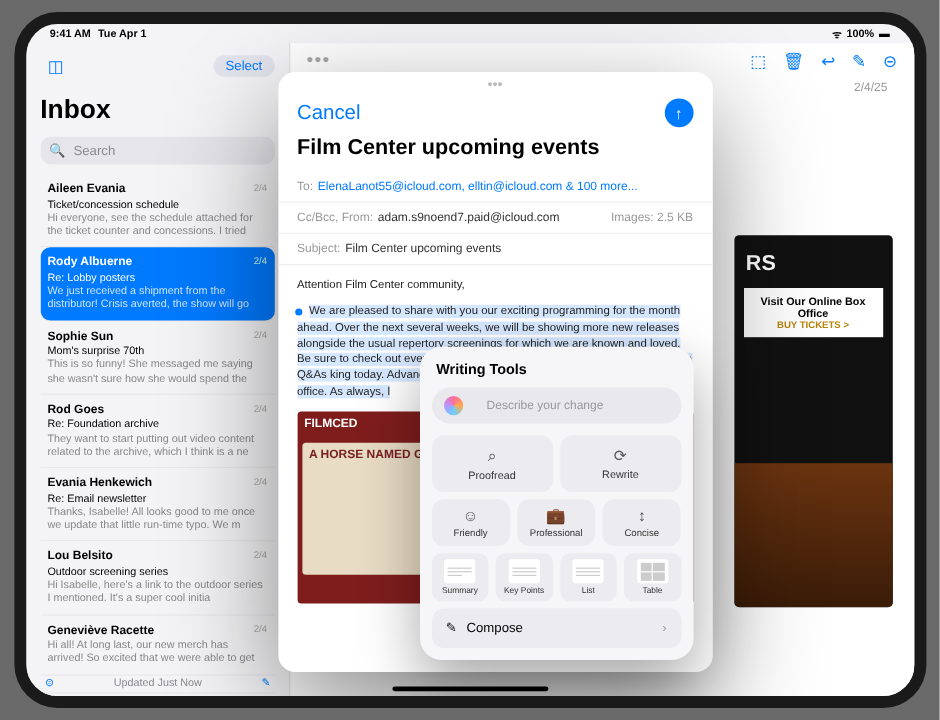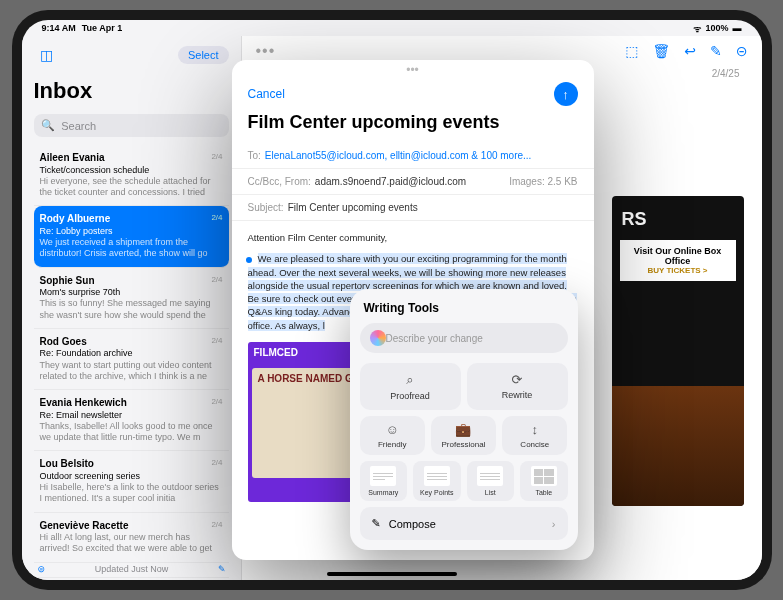--- a/index.html
+++ b/index.html
@@ -32,59 +32,59 @@
 .reader-date{position:absolute;top:2px;right:22px;font-size:10px;color:#999}
 .reader-text{font-size:10px;color:#333;margin-top:30px}
 .posters{position:absolute;top:160px;right:18px;width:132px;height:310px;background:#111;border-radius:4px;overflow:hidden}
 .poster-title{color:#fff;font-weight:900;font-size:18px;padding:14px 10px 4px;line-height:1}
 .poster-box{background:#fff;color:#000;margin:8px;padding:6px;font-size:9px;font-weight:700;text-align:center}
 .poster-btn{color:#b8860b;font-size:8px}
 .horse1{position:absolute;bottom:0;left:0;width:100%;height:120px;background:linear-gradient(#6b3410,#3a1c08)}
 .compose-overlay{position:absolute;top:40px;left:210px;width:362px;height:500px;background:#fff;border-radius:14px;box-shadow:0 30px 90px rgba(0,0,0,.45);z-index:20}
 .co-grab{text-align:center;color:#bbb;font-size:12px;padding:3px}
 .co-header{display:flex;justify-content:space-between;align-items:center;padding:2px 16px}
-.cancel{color:#007aff;font-size:12px}
+.cancel{color:#007aff;font-size:17px}
 .send-btn{width:24px;height:24px;background:#007aff;border-radius:50%;display:flex;align-items:center;justify-content:center;color:#fff;font-size:13px}
 .co-title{font-size:18px;font-weight:700;padding:4px 16px 10px}
 .co-field{padding:7px 16px;border-bottom:1px solid #eee;font-size:10px;display:flex;gap:4px}
 .co-field .lbl{color:#999}
 .co-field .val{color:#007aff}
 .co-field .val2{color:#333}
 .co-field .right{margin-left:auto;color:#999}
 .body-text{padding:10px 16px;font-size:9.5px;line-height:1.4;color:#222}
 .body-sel{background:#d6e8ff}
 .dot-handle{width:10px;height:10px;background:#007aff;border:2px solid #fff;border-radius:50%;display:inline-block;position:relative;top:3px;left:-4px}
 .embed-posters{display:flex;gap:8px;padding:0 16px}
-.mini-poster{flex:1;height:160px;background:#6d28d9;border-radius:3px;position:relative;overflow:hidden}
+.mini-poster{flex:1;height:160px;background:#7f1d1d;border-radius:3px;position:relative;overflow:hidden}
 .mini-poster.cream{background:#e8dcc4}
 .mp-txt{color:#fff;font-weight:900;font-size:10px;padding:6px;line-height:1}
 .mp-txt.dark{color:#7a2020}
 .writing-tools{position:absolute;top:269px;left:328px;width:228px;background:#f6f6f8;border-radius:18px;box-shadow:0 20px 50px rgba(0,0,0,.35);z-index:30;padding:10px}
 .wt-title{font-size:12px;font-weight:600;padding:2px 4px 8px}
-.wt-input{display:flex;align-items:center;gap:0;background:#e9e9ed;border-radius:18px;padding:7px 10px;font-size:10px;color:#999;margin-bottom:10px}
+.wt-input{display:flex;align-items:center;gap:20px;background:#e9e9ed;border-radius:18px;padding:7px 10px;font-size:10px;color:#999;margin-bottom:10px}
 .wt-ai{width:16px;height:16px;border-radius:50%;background:conic-gradient(#ff6b9d,#ffa94d,#6bcfff,#b197fc,#ff6b9d)}
 .wt-row{display:flex;gap:6px;margin-bottom:6px}
 .wt-btn{flex:1;background:#ececf0;border-radius:10px;padding:9px 4px;text-align:center;font-size:9px;color:#333;display:flex;flex-direction:column;align-items:center;gap:3px}
 .wt-btn.sm{padding:6px 2px;font-size:8px}
 .wt-ico{font-size:13px;color:#555}
 .wt-format{flex:1;background:#ececf0;border-radius:8px;padding:5px 2px;text-align:center;font-size:7px;color:#333}
 .wt-format .preview{width:26px;height:20px;background:#fff;border-radius:2px;margin:0 auto 3px;display:flex;flex-direction:column;justify-content:center;gap:2px;padding:3px}
 .line{height:1px;background:#ccc}
 .wt-compose{background:#ececf0;border-radius:10px;padding:10px 12px;font-size:11px;display:flex;align-items:center;gap:8px;margin-top:4px}
 .wt-compose .chev{margin-left:auto;color:#999}
 .home-bar{position:absolute;bottom:4px;left:50%;transform:translateX(-50%);width:130px;height:4px;background:#000;border-radius:3px;z-index:50}
 </style>
 </head>
 <body>
 
 <div class="device">
 <div class="screen">
   <div class="statusbar">
     <div class="sb-left">
-      <span>9:14 AM</span>
+      <span>9:41 AM</span>
       <span>Tue Apr 1</span>
     </div>
     <div class="sb-right">
       <span>ᯤ</span>
       <span>100%</span>
       <span>▬</span>
     </div>
   </div>
 
   <div class="content">

